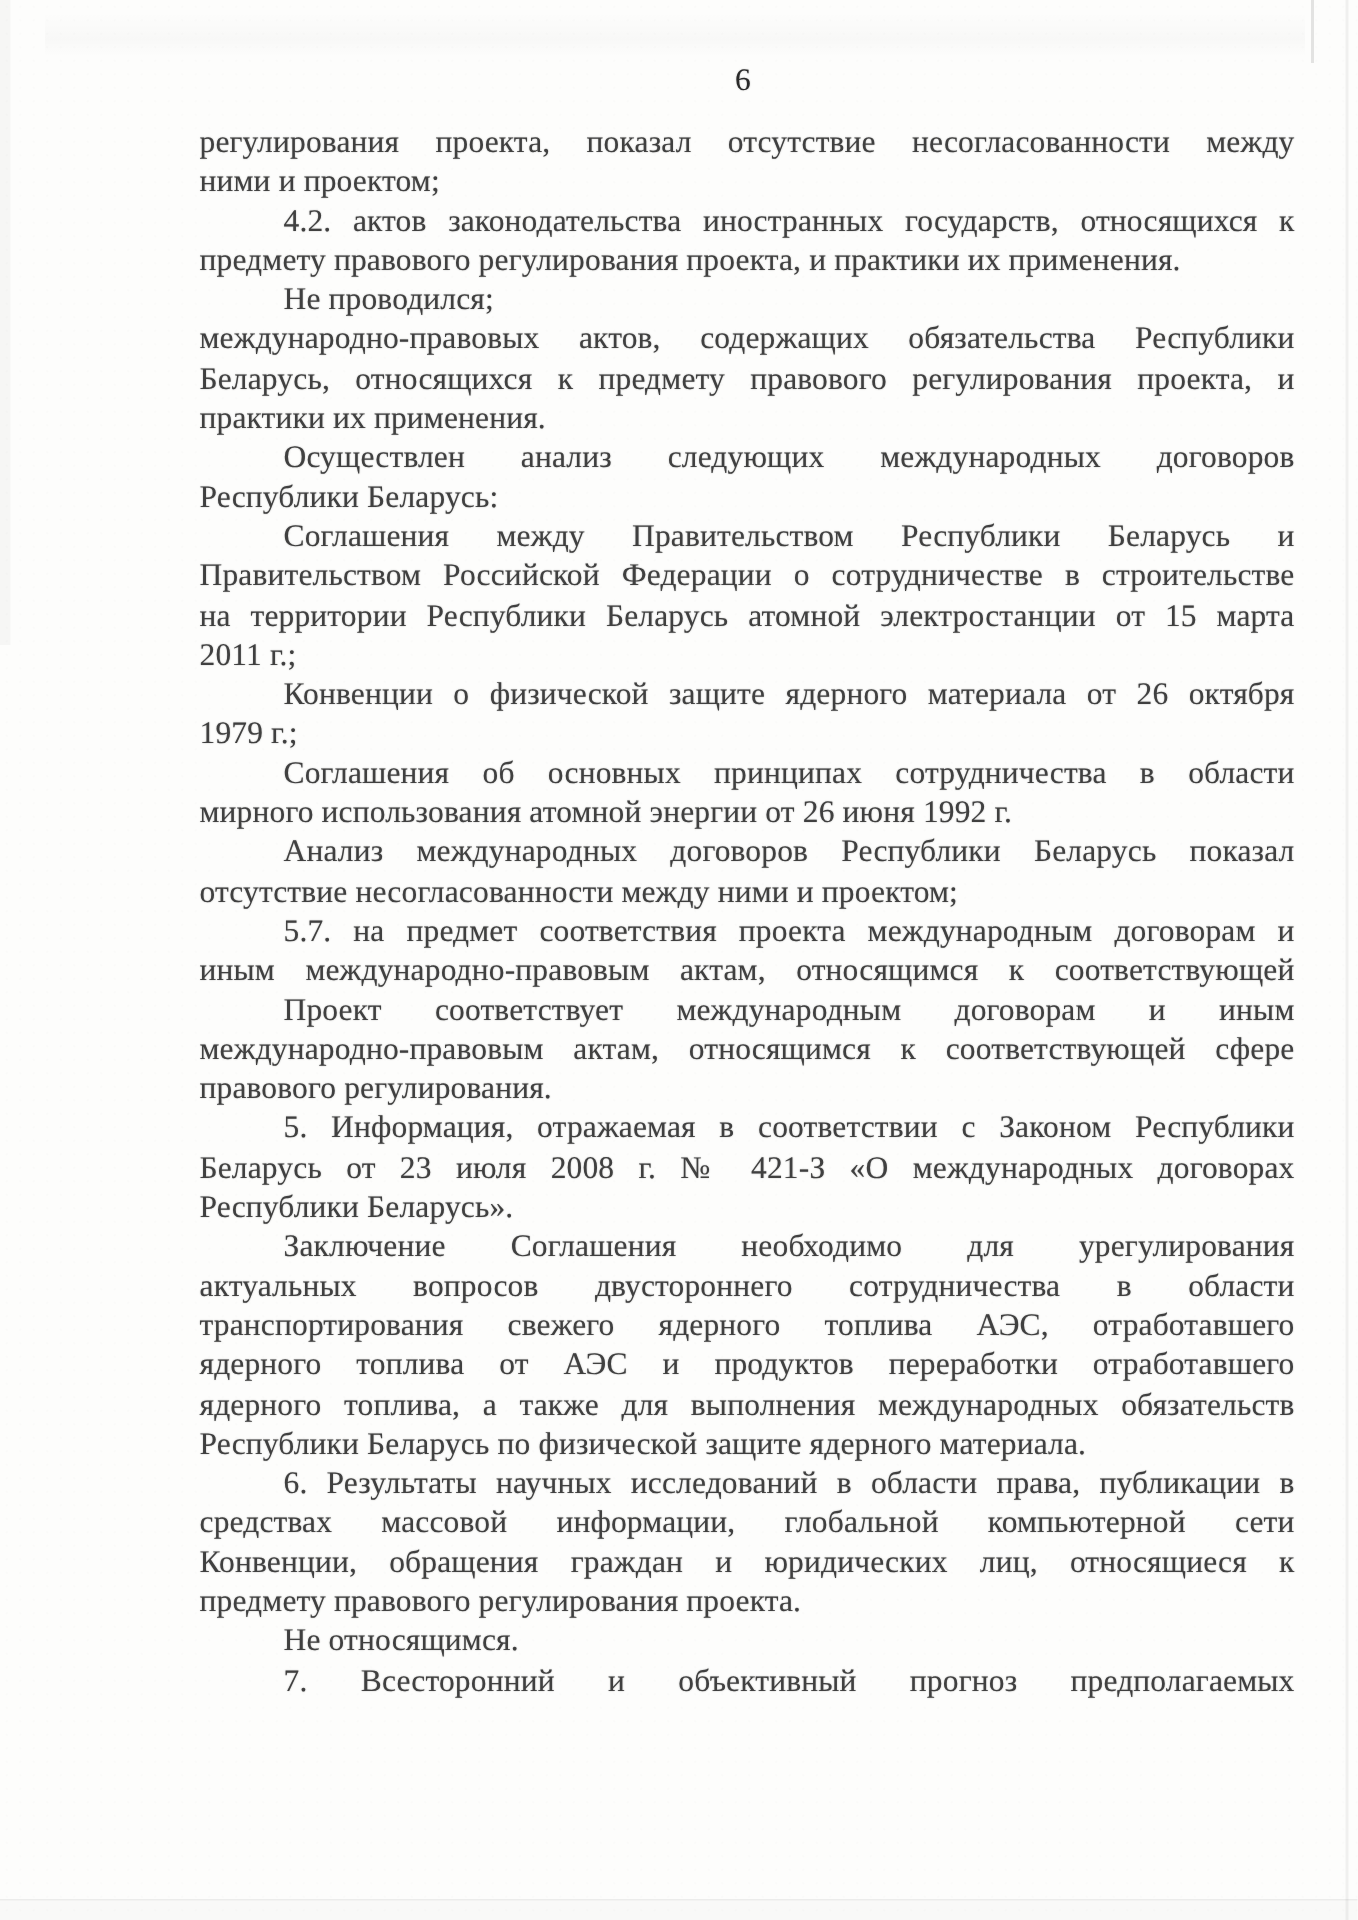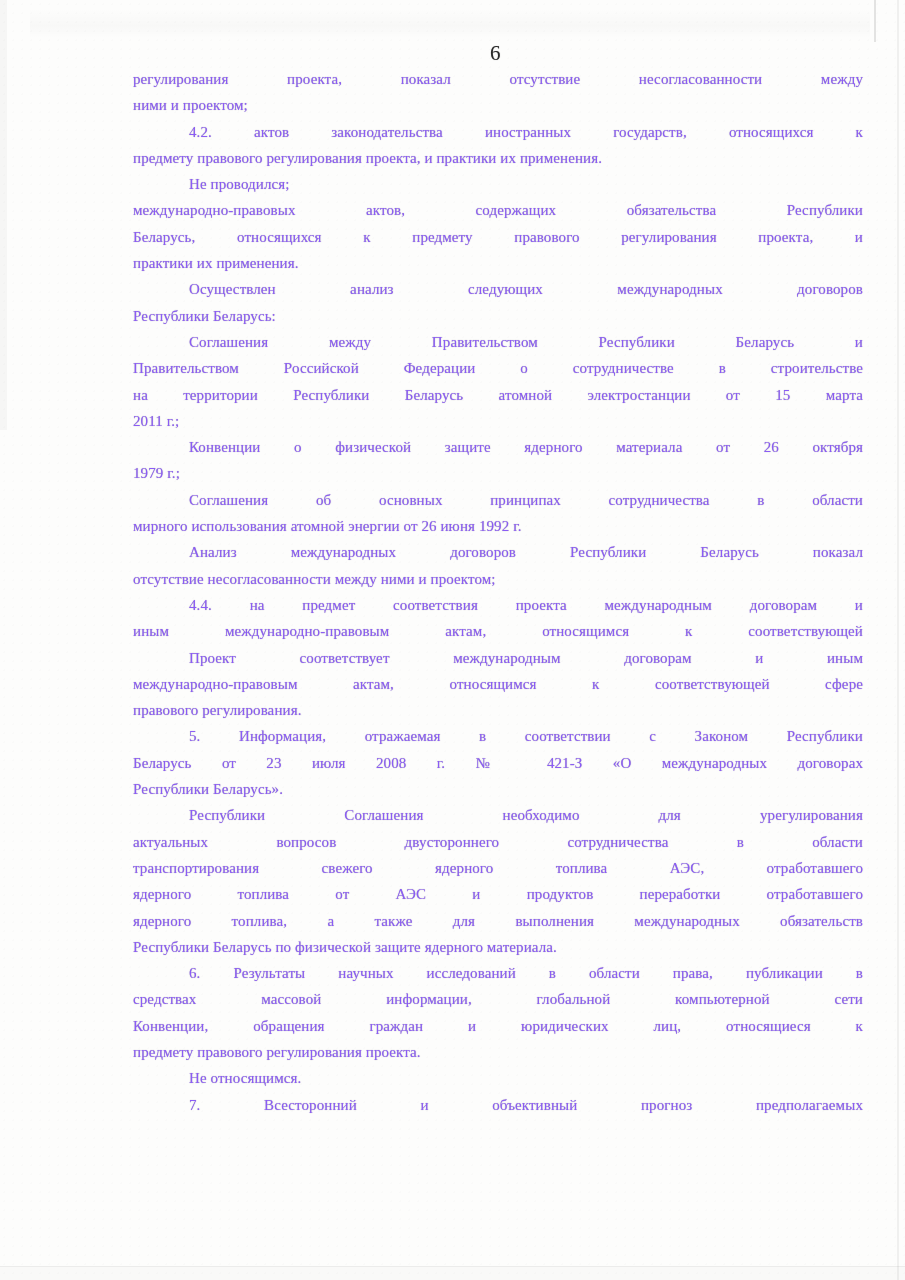--- a/index.html
+++ b/index.html
@@ -32,26 +32,26 @@
   .page-number {
     position: absolute;
     top: 41px;
     left: 490px;
     font-size: 21px;
     color: #2a2a2a;
     text-shadow: 0 0 1px rgba(40,40,40,0.35);
   }
   .text-body {
     position: absolute;
-    top: 66px;
+    top: 81px;
     left: 133px;
     width: 730px;
-    font-size: 15px;
+    font-size: 21px;
     line-height: 26.3px;
-    color: #8b5cf6;
+    color: #404040;
     text-shadow: 0 0 1px rgba(30,30,30,0.38);
     letter-spacing: 0.1px;
   }
   .line {
     text-align: justify;
     text-align-last: justify;
     white-space: normal;
   }
   .line.last {
     text-align-last: left;
@@ -117,29 +117,29 @@
     <div class="line indent">Соглашения между Правительством Республики Беларусь и</div>
     <div class="line">Правительством Российской Федерации о сотрудничестве в строительстве</div>
     <div class="line">на территории Республики Беларусь атомной электростанции от 15 марта</div>
     <div class="line last">2011 г.;</div>
     <div class="line indent">Конвенции о физической защите ядерного материала от 26 октября</div>
     <div class="line last">1979 г.;</div>
     <div class="line indent">Соглашения об основных принципах сотрудничества в области</div>
     <div class="line last">мирного использования атомной энергии от 26 июня 1992 г.</div>
     <div class="line indent">Анализ международных договоров Республики Беларусь показал</div>
     <div class="line last">отсутствие несогласованности между ними и проектом;</div>
-    <div class="line indent">4.4. на предмет соответствия проекта международным договорам и</div>
+    <div class="line indent">5.7. на предмет соответствия проекта международным договорам и</div>
     <div class="line">иным международно-правовым актам, относящимся к соответствующей</div>
     <div class="line indent">Проект соответствует международным договорам и иным</div>
     <div class="line">международно-правовым актам, относящимся к соответствующей сфере</div>
     <div class="line last">правового регулирования.</div>
     <div class="line indent">5. Информация, отражаемая в соответствии с Законом Республики</div>
     <div class="line">Беларусь от 23 июля 2008 г. № 421-З «О международных договорах</div>
     <div class="line last">Республики Беларусь».</div>
-    <div class="line indent">Республики Соглашения необходимо для урегулирования</div>
+    <div class="line indent">Заключение Соглашения необходимо для урегулирования</div>
     <div class="line">актуальных вопросов двустороннего сотрудничества в области</div>
     <div class="line">транспортирования свежего ядерного топлива АЭС, отработавшего</div>
     <div class="line">ядерного топлива от АЭС и продуктов переработки отработавшего</div>
     <div class="line">ядерного топлива, а также для выполнения международных обязательств</div>
     <div class="line last">Республики Беларусь по физической защите ядерного материала.</div>
     <div class="line indent">6. Результаты научных исследований в области права, публикации в</div>
     <div class="line">средствах массовой информации, глобальной компьютерной сети</div>
     <div class="line">Конвенции, обращения граждан и юридических лиц, относящиеся к</div>
     <div class="line last">предмету правового регулирования проекта.</div>
     <div class="line last indent">Не относящимся.</div>

